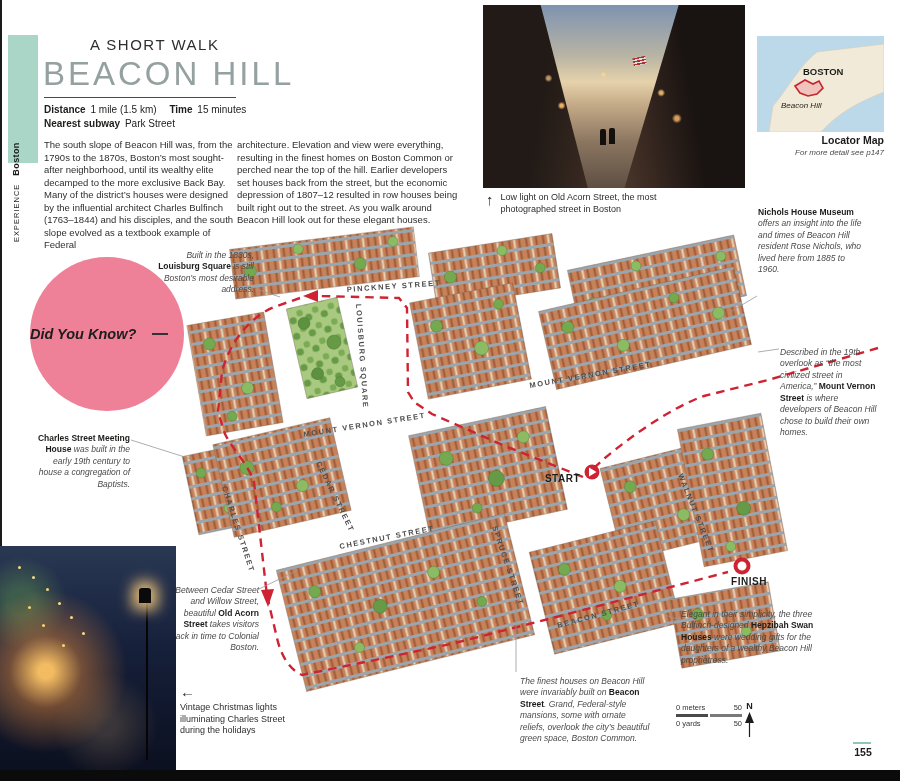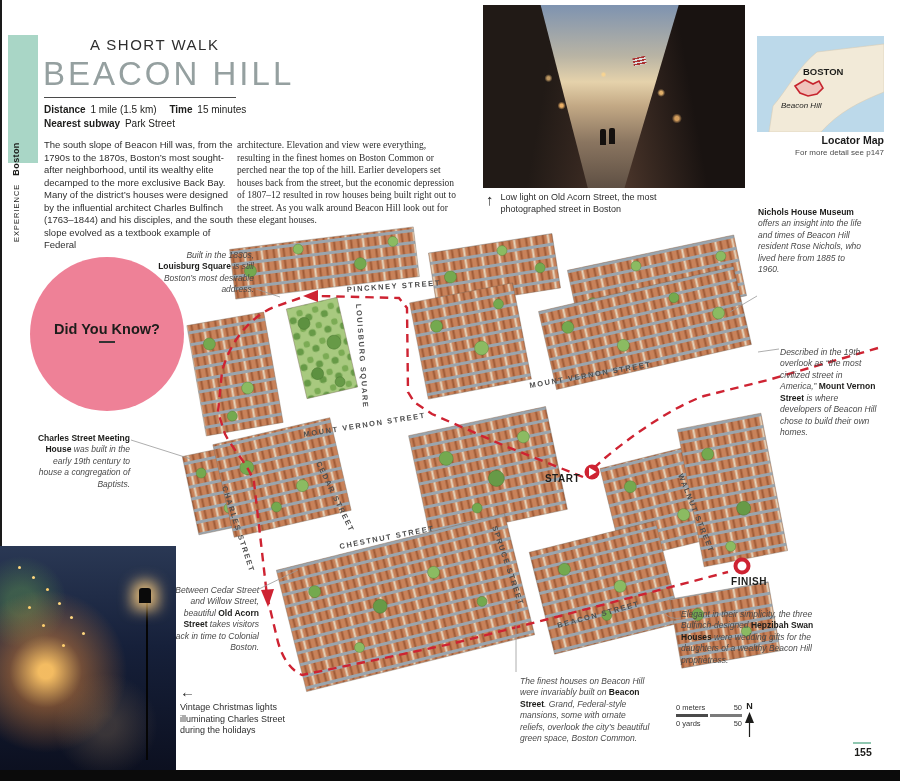--- a/index.html
+++ b/index.html
@@ -17,25 +17,25 @@
   
   .kicker{left:45px;top:36px;font-size:15px;letter-spacing:1.5px;color:#2e2e2e;}
   .walk-title{left:43px;top:55px;font-size:33px;letter-spacing:3px;color:#95a0a0;font-weight:400;}
   .title-rule{left:44px;top:97px;width:192px;height:1px;background:#4a4a4a;}
   .stats{left:44px;top:103px;font-size:10px;line-height:1.35;color:#1d1d1b;}
   .stats b{margin-right:2px;}
   .stats .sp{margin-left:10px;}
 
   .intro{top:139px;font-size:9.5px;line-height:1.32;color:#2e2e2e;}
   .col1{left:44px;width:192px;}
-  .col2{left:237px;width:222px;font-family:Liberation Serif, serif;}
+  .col2{left:237px;width:222px;}
 
   
   .dyk{left:30px;top:257px;width:154px;height:154px;border-radius:50%;background:#ee8197;
-       display:flex;flex-direction:column;align-items:center;justify-content:center;text-align:center;}
+       display:flex;flex-direction:row;align-items:center;justify-content:center;text-align:center;font-style:italic;}
   .dyk h3{margin:0;font-size:14.5px;color:#1d1d1b;}
   .dyk .dash{width:16px;height:2px;background:#333;margin:4px auto 5px;}
   .dyk p{margin:0;padding:0 16px;font-size:9.8px;line-height:1.3;color:#222;}
 
   
   .photo-acorn{left:483px;top:5px;width:262px;height:183px;overflow:hidden;
     background:linear-gradient(180deg,#7e93b0 0%,#b9b4a4 28%,#e5d2ab 42%,#c3a985 55%,#8a7560 75%,#5e4f43 100%);}
   .pa-left{position:absolute;left:0;top:0;width:40%;height:100%;
     background:linear-gradient(100deg,#211a16 55%,#3a2a22 100%);
     clip-path:polygon(0 0,55% 0,100% 100%,0 100%);}
@@ -67,21 +67,21 @@
   .pc-lamp{position:absolute;left:146px;top:600px;width:2px;height:160px;background:#050505;}
   .pc-lamphead{position:absolute;left:139px;top:588px;width:12px;height:15px;background:#0a0a0a;
     border-radius:3px 3px 0 0;box-shadow:0 0 14px 7px rgba(255,207,127,.85);}
 
   .caption{font-size:9px;line-height:1.3;color:#2e2e2e;}
   .cap-arrow{font-size:15px;color:#2e2e2e;line-height:1;}
 
   
   .locator{left:757px;top:36px;width:127px;height:96px;}
   .locator-title{left:757px;top:134px;width:127px;text-align:right;font-size:10.5px;font-weight:bold;color:#1a1a1a;}
-  .locator-note{left:757px;top:148px;width:127px;text-align:right;font-size:8px;color:#4a4a4a;}
+  .locator-note{left:757px;top:148px;width:127px;text-align:right;font-size:8px;font-style:italic;color:#4a4a4a;}
 
   
   .ann{position:absolute;font-size:8.5px;font-style:italic;line-height:1.35;color:#4a4a4a;}
   .ann b{font-style:normal;color:#1d1d1b;}
 
   
   .scalebar{left:676px;top:703px;width:66px;font-size:7.5px;color:#333;}
   .scalebar .row{display:flex;justify-content:space-between;}
   .scalebar .bar{height:3.5px;margin:1.5px 0;background:linear-gradient(to right,#4a4a4a 0 49%,#fff 49% 51%,#7a7a7a 51% 100%);}
 

